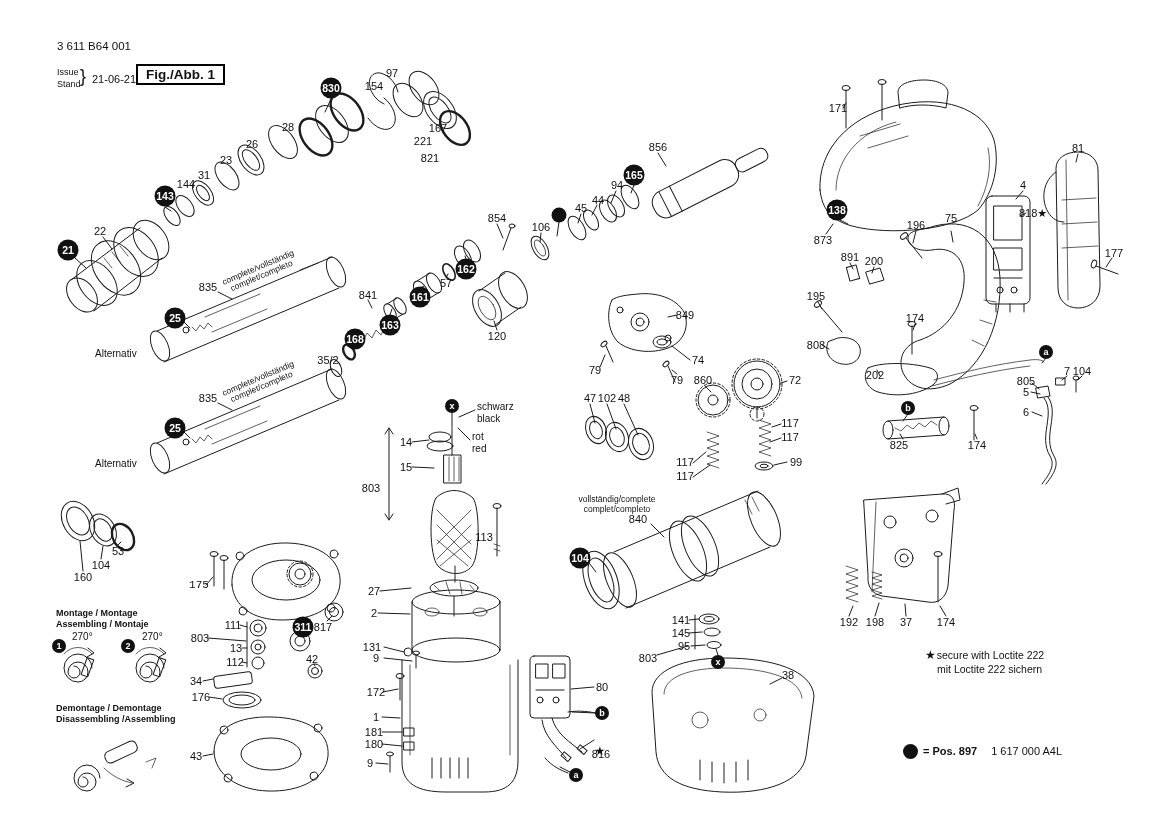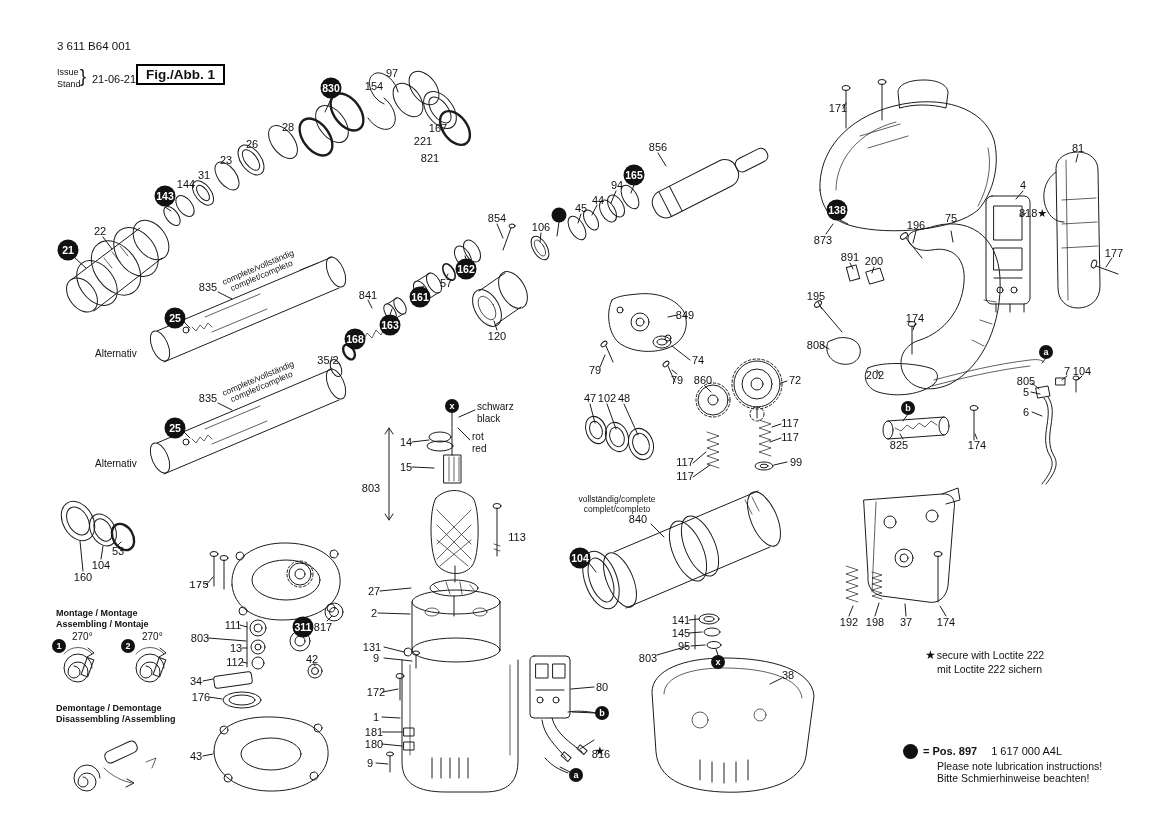--- a/index.html
+++ b/index.html
@@ -600,24 +600,20 @@
       <span class="glyph">★</span>
       <span>secure with Loctite 222</span>
     </div>
     <div style="margin-left:12px;">mit Loctite 222 sichern</div>
   </div>
   <div class="legend legend-pos">
     <span class="dot"></span>
     <span class="pos-label">= Pos. 897</span>
     <span class="pos-code">1 617 000 A4L</span>
   </div>
-  <div class="legend legend-lube">
-    <div>Please note lubrication instructions!</div>
-    <div>Bitte Schmierhinweise beachten!</div>
-  </div>
 
   <div id="labels-layer">
       <span class="lbl p" style="left: 392px; top: 73px;">97</span>
       <span class="lbl p" style="left: 374px; top: 86px;">154</span>
       <span class="lbl c" style="left: 331px; top: 88px;">830</span>
       <span class="lbl p" style="left: 438px; top: 128px;">167</span>
       <span class="lbl p" style="left: 423px; top: 141px;">221</span>
       <span class="lbl p" style="left: 430px; top: 158px;">821</span>
       <span class="lbl p" style="left: 288px; top: 127px;">28</span>
       <span class="lbl p" style="left: 252px; top: 144px;">26</span>
@@ -658,21 +654,21 @@
       <span class="lbl c" style="left: 303px; top: 627px;">311</span>
       <span class="lbl p" style="left: 323px; top: 627px;">817</span>
       <span class="lbl p" style="left: 312px; top: 659px;">42</span>
       <span class="lbl p" style="left: 196px; top: 681px;">34</span>
       <span class="lbl p" style="left: 201px; top: 697px;">176</span>
       <span class="lbl p" style="left: 196px; top: 756px;">43</span>
       <span class="lbl p" style="left: 406px; top: 442px;">14</span>
       <span class="lbl p" style="left: 406px; top: 467px;">15</span>
       <span class="lbl p" style="left: 371px; top: 488px;">803</span>
       <span class="lbl d" style="left: 452px; top: 406px;">x</span>
-      <span class="lbl p" style="left: 517px; top: 537px;">113</span>
+      <span class="lbl p" style="left: 484px; top: 537px;">113</span>
       <span class="lbl p" style="left: 374px; top: 591px;">27</span>
       <span class="lbl p" style="left: 374px; top: 613px;">2</span>
       <span class="lbl p" style="left: 372px; top: 647px;">131</span>
       <span class="lbl p" style="left: 376px; top: 658px;">9</span>
       <span class="lbl p" style="left: 376px; top: 692px;">172</span>
       <span class="lbl p" style="left: 376px; top: 717px;">1</span>
       <span class="lbl p" style="left: 374px; top: 732px;">181</span>
       <span class="lbl p" style="left: 374px; top: 744px;">180</span>
       <span class="lbl p" style="left: 370px; top: 763px;">9</span>
       <span class="lbl p" style="left: 590px; top: 398px;">47</span>

